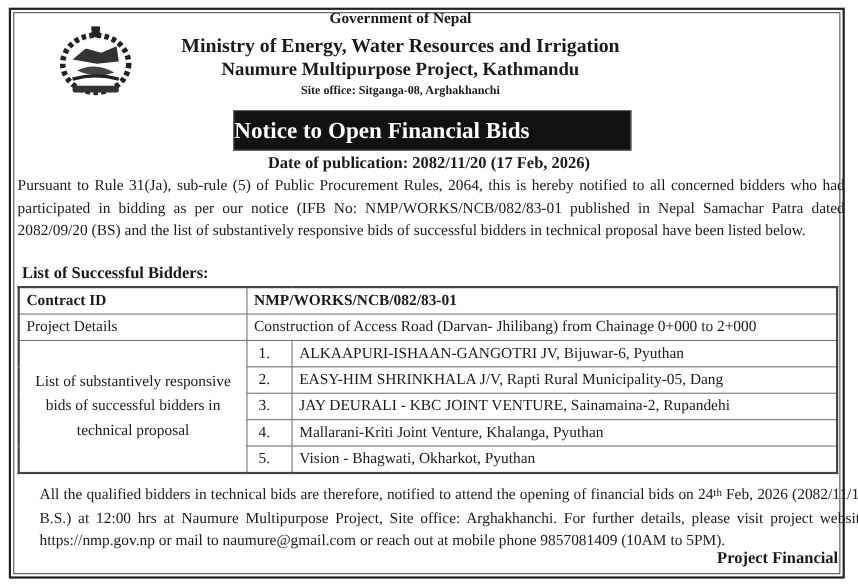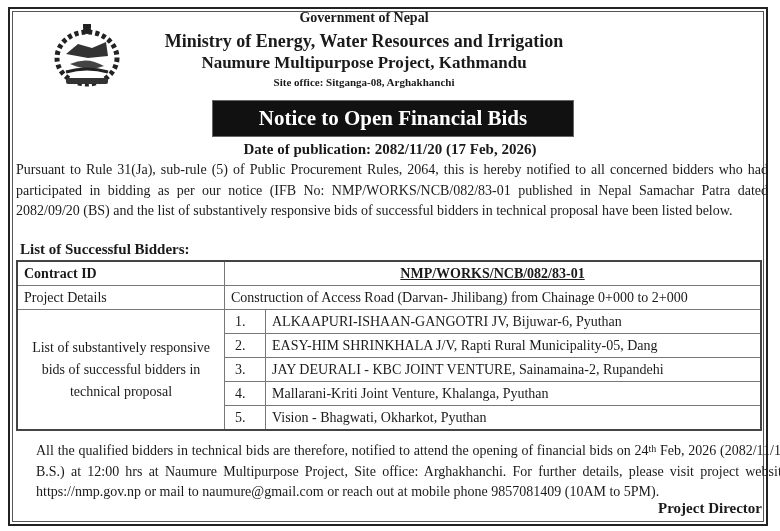--- a/index.html
+++ b/index.html
@@ -10,33 +10,33 @@
     .frame-inner { position: absolute; left: 2px; top: 2px; right: 2px; bottom: 2px;
                    border: 1px solid #555; }
     .emblem { position: absolute; left: 48px; top: 20px; width: 78px; height: 70px; }
     .hdr { position: absolute; left: 0; width: 728px; text-align: center; font-weight: bold; }
     .gov { top: 10px; font-size: 14px; }
     .ministry { top: 31px; font-size: 18px; }
     .project { top: 53px; font-size: 17px; }
     .site { top: 76px; font-size: 11px; }
     .banner { position: absolute; left: 212px; top: 100px; width: 360px; height: 35px;
               background: #111; color: #fff; font-weight: bold; font-size: 21px;
-              text-align: center; line-height: 35px; border: 1px solid #666; }
+              line-height: 35px; border: 1px solid #666; }
     .pubdate { position: absolute; left: 0; top: 141px; width: 780px; text-align: center;
                font-weight: bold; font-size: 15px; }
     .para { position: absolute; left: 16px; width: 752px; font-size: 14px; line-height: 20.5px;
             text-align: justify; text-align-last: left; }
     .intro { top: 160px; }
     .list-title { position: absolute; left: 20px; top: 241px; font-weight: bold; font-size: 15px; }
     table.bids { position: absolute; left: 16px; top: 260px; width: 746px; border-collapse: collapse;
                  font-size: 14px; border-radius: 25px; }
     table.bids td { border: 1px solid #777; padding: 0 6px; height: 23px; vertical-align: middle; }
     table.bids { border: 2px solid #444; }
     .col1 { width: 194px; }
-    .cid-val { text-align: center; font-weight: bold; text-decoration: underline; }
+    .cid-val { font-weight: bold; }
     .rowlabel-bold { font-weight: bold; }
     .merged { text-align: center; line-height: 22px; }
     .num { width: 24px; padding-left: 10px !important; }
     .outro { top: 441px; margin-left: 20px; }
     .sup { font-size: 10px; vertical-align: top; position: relative; top: -2px; }
     .signoff { position: absolute; right: 18px; top: 500px; font-weight: bold; font-size: 15px; }
   </style>
 </head>
 <body>
 
@@ -94,13 +94,13 @@
   </tr>
   <tr>
     <td class="num">5.</td>
     <td>Vision - Bhagwati, Okharkot, Pyuthan</td>
   </tr>
 </tbody>
   </table>
 
 <div class="para outro"><span>All the qualified bidders in technical bids are therefore, notified to attend the opening of financial bids on 24</span><span class="sup">th</span><span> Feb, 2026 (2082/11/12 B.S.) at 12:00 hrs at Naumure Multipurpose Project, Site office: Arghakhanchi. For further details, please visit project website https://nmp.gov.np or mail to naumure@gmail.com or reach out at mobile phone 9857081409 (10AM to 5PM).</span></div>
 
-<div class="signoff">Project Director</div>
+<div class="signoff">Project Financial</div>
 
 </body></html>

